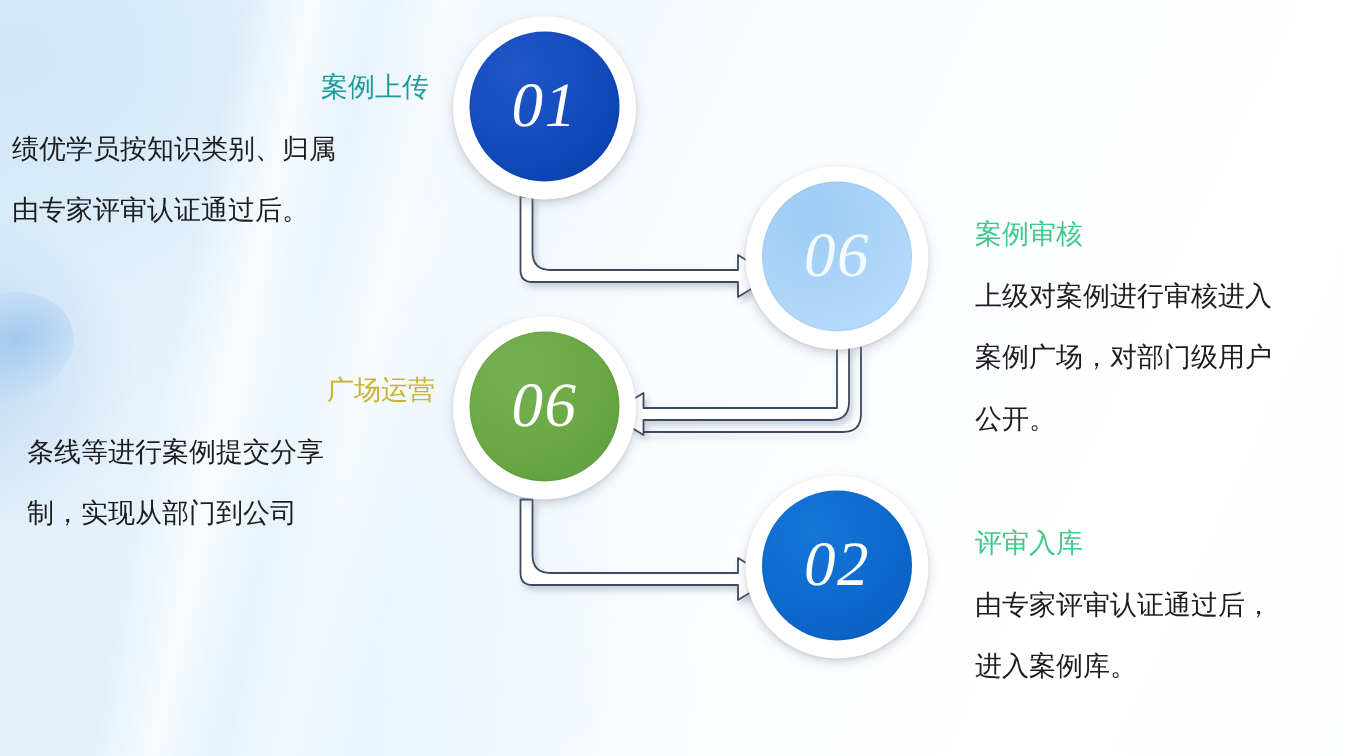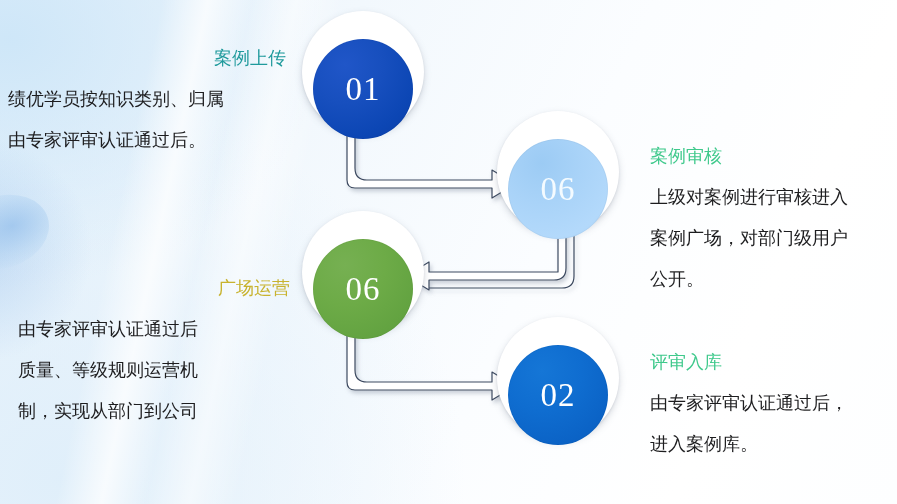--- a/index.html
+++ b/index.html
@@ -30,26 +30,27 @@
   
   #connectors{position:absolute;left:0;top:0;width:897px;height:504px;pointer-events:none;}
 
   
   .node{
     position:absolute;width:122px;height:122px;border-radius:50%;
     background:#ffffff;
     box-shadow:0 3px 7px rgba(120,130,145,0.30), 0 1px 2px rgba(120,130,145,0.18);
   }
   .node .disc{
-    position:absolute;left:11px;top:28px;width:100px;height:100px;border-radius:50%;
+    position:absolute;left:11px;top:10px;width:100px;height:100px;border-radius:50%;
     display:flex;align-items:center;justify-content:center;
     font-family:"Liberation Serif","DejaVu Serif",serif;
-    font-size:33px;line-height:1;letter-spacing:1px;
+    font-size:42px;line-height:1;letter-spacing:1px;
     color:#ffffff;
     box-shadow:inset 0 0 0 1px rgba(0,0,0,0.03);
+    font-style:italic;
   }
   .node.n1 .disc{background:radial-gradient(circle at 32% 26%, #2056c8 0%, #174fbe 38%, #0c46b4 72%, #0a3da4 100%);}
   .node.n2 .disc{background:radial-gradient(circle at 34% 24%, #9ccbf4 0%, #a9d3f8 40%, #b3d9fb 75%, #aed6f9 100%);color:#f4fbff;}
   .node.n3 .disc{background:radial-gradient(circle at 32% 26%, #76b052 0%, #6dab47 40%, #63a341 75%, #5d9c3e 100%);}
   .node.n4 .disc{background:radial-gradient(circle at 34% 26%, #1576d6 0%, #0f6dd0 40%, #0b63c6 75%, #0a5cbc 100%);}
 
   .node.n1{left:302px;top:11px;}
   .node.n2{left:497px;top:111px;}
   .node.n3{left:302px;top:211px;}
   .node.n4{left:497px;top:317px;}
@@ -61,21 +62,21 @@
     font-family:"Liberation Sans","DejaVu Sans",sans-serif;
   }
   .block .body{
     font-size:18px;line-height:41px;color:#1d1d1f;
     font-family:Liberation Serif, serif;
   }
   .block .body div{white-space:nowrap;}
 
   .block.b1{left:8px;top:48px;width:284px;text-align:left;}
   .block.b1 .title{text-align:right;padding-right:6px;}
-  .block.b3{left:18px;top:250px;width:276px;text-align:left;margin-top:28px;}
+  .block.b3{left:18px;top:250px;width:276px;text-align:left;}
   .block.b3 .title{text-align:right;padding-right:4px;}
   .block.b2{left:650px;top:146px;width:250px;text-align:left;}
   .block.b4{left:650px;top:352px;width:250px;text-align:left;}
   .block .body{margin-top:9px;}
 </style>
 </head>
 <body>
 
 <div id="stage">
 
@@ -132,22 +133,21 @@
     <div class="body">
       <div>上级对案例进行审核进入</div>
       <div>案例广场，对部门级用户</div>
       <div>公开。</div>
     </div>
   </div>
 
   <div class="block b3">
     <div class="title" style="color: rgb(200, 179, 47);">广场运营</div>
     <div class="body">
-      <div>由专家评审认证通过后</div>
-      <div>质量、等级规则运营机</div>
+      <div>条线等进行案例提交分享</div>
       <div>制，实现从部门到公司</div>
     </div>
   </div>
 
   <div class="block b4">
     <div class="title" style="color: rgb(63, 201, 140);">评审入库</div>
     <div class="body">
       <div>由专家评审认证通过后，</div>
       <div>进入案例库。</div>
     </div>

